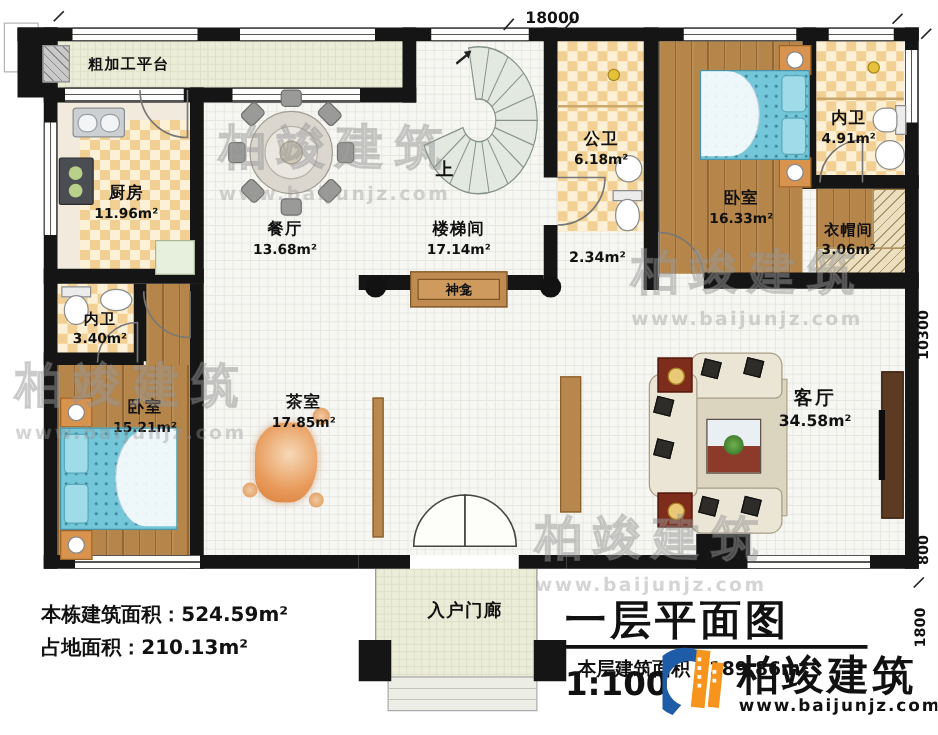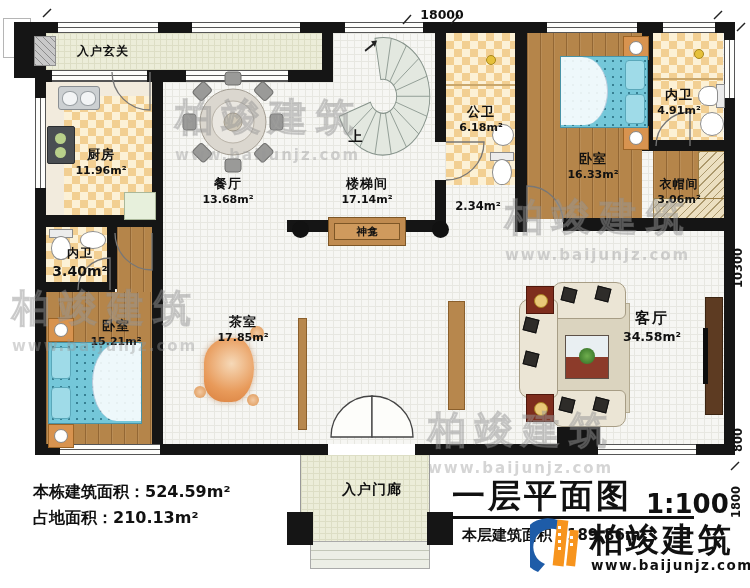--- a/index.html
+++ b/index.html
@@ -264,21 +264,21 @@
   <div class="nightstand" style="left:48px;top:424px;width:24px;height:22px;">
       <div class="lampc"></div>
     </div>
   <div class="furn" style="left:48px;top:342px;width:92px;height:80px;background:#74c7d9;border:1px solid #4a93a6;background-image:radial-gradient(rgba(40,110,130,.8) 1px,transparent 1.4px);background-size:8px 8px;">
     <div style="position:absolute;right:0;top:0;width:48px;height:78px;background:rgba(255,255,255,.88);border-left:1px solid #bcd;border-radius:55% 0 0 50%/50% 0 0 50%;"></div>
     <div style="position:absolute;left:2px;top:4px;width:18px;height:30px;background:#9fdbe8;border:1px solid #5aa8ba;border-radius:4px;"></div>
     <div style="position:absolute;left:2px;bottom:4px;width:18px;height:30px;background:#9fdbe8;border:1px solid #5aa8ba;border-radius:4px;"></div>
   </div>
 
   <div class="label" style="left:103px;top:52px;">
-    <span class="nm" style="font-size:12px;">入户玄关</span>
+    <span class="nm" style="font-size:12px;">粗加工平台</span>
   </div>
   <div class="label" style="left:101px;top:163px;">
     <span class="nm">厨房</span>
     <span class="ar">11.96m²</span>
   </div>
   <div class="label" style="left:228px;top:192px;">
     <span class="nm">餐厅</span>
     <span class="ar">13.68m²</span>
   </div>
   <div class="label" style="left:367px;top:192px;">
@@ -306,21 +306,21 @@
   <div class="label" style="left:679px;top:192px;">
     <span class="nm" style="font-size:12px;">衣帽间</span>
     <span class="ar">3.06m²</span>
   </div>
   <div class="label" style="left:243px;top:330px;">
     <span class="nm">茶室</span>
     <span class="ar">17.85m²</span>
   </div>
   <div class="label" style="left:80px;top:263px;">
     <span class="nm" style="font-size:12px;">内卫</span>
-    <span class="ar" style="font-size:14px;">3.40m²</span>
+    <span class="ar" style="font-size:11px;">3.40m²</span>
   </div>
   <div class="label" style="left:116px;top:334px;">
     <span class="nm">卧室</span>
     <span class="ar">15.21m²</span>
   </div>
   <div class="label lg" style="left:652px;top:327px;">
     <span class="nm">客厅</span>
     <span class="ar">34.58m²</span>
   </div>
   <div class="label" style="left:372px;top:489px;">
@@ -347,21 +347,21 @@
   <div class="wm" style="left:428px;top:403px;">
     <span class="big">柏竣建筑</span>
     <span class="url">www.baijunjz.com</span>
   </div>
 
   <div class="abs" style="left:33px;top:482px;z-index:5;font-size:16px;font-weight:700;">本栋建筑面积：524.59m²</div>
   <div class="abs" style="left:33px;top:508px;z-index:5;display:flex;gap:28px;font-size:16px;font-weight:700;">
     <span>占地面积：210.13m²</span>
   </div>
 
-  <div class="abs" style="left:452px;top:474px;z-index:5;display:flex;align-items:flex-end;gap:14px;">
+  <div class="abs" style="left:452px;top:474px;z-index:5;display:flex;align-items:flex-start;gap:14px;flex-direction:column;">
     <span style="font-size:33px;font-weight:900;letter-spacing:3px;">一层平面图</span>
     <span style="font-size:26px;font-weight:600;">1:100</span>
   </div>
   <div class="abs" style="left:452px;top:516px;width:242px;height:3px;background:#111;z-index:5;"></div>
   <div class="abs" style="left:462px;top:526px;z-index:5;font-size:15px;font-weight:700;">本层建筑面积：189.86m²</div>
 
   <svg class="abs" style="left:530px;top:514px;z-index:7;" width="58" height="62" viewBox="0 0 58 62">
     <path d="M8,58 A27,27 0 0 1 28,6 L28,16 A18,18 0 0 0 15,50 Z" fill="#1e5ca8"></path>
     <rect x="25" y="6" width="11" height="46" fill="#f7941d" transform="rotate(6 30 29)"></rect>
     <rect x="38" y="16" width="9" height="36" fill="#f7941d" transform="rotate(6 42 34)"></rect>

